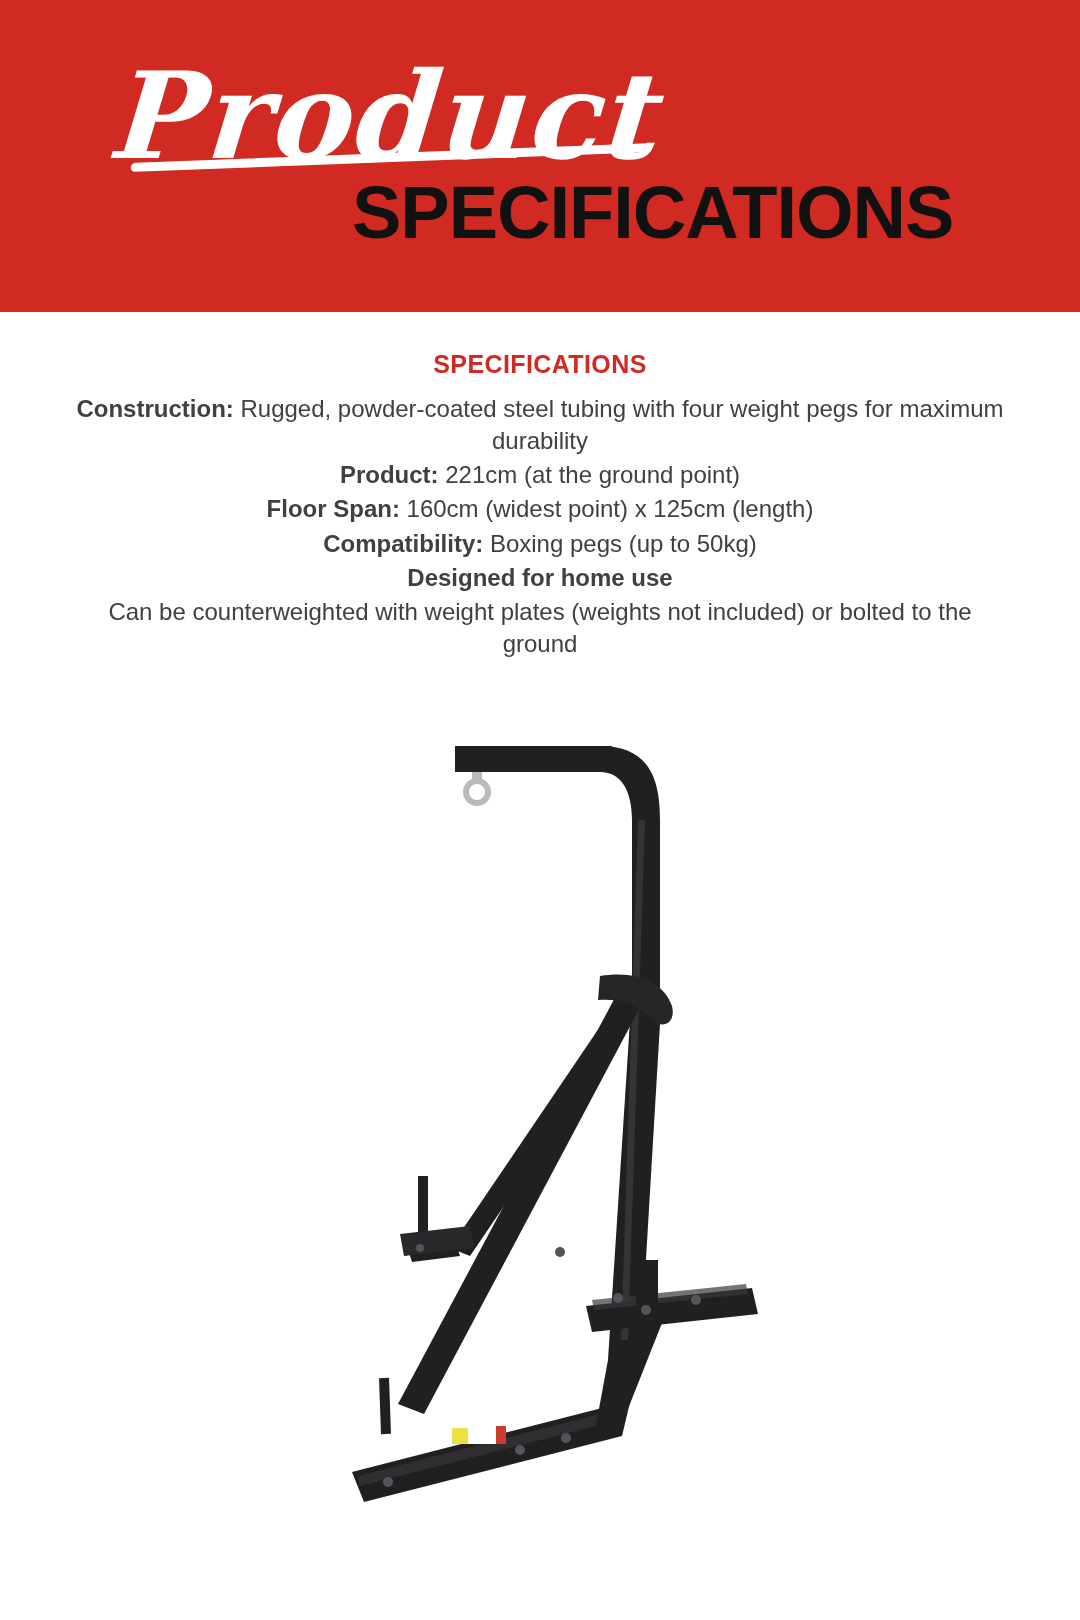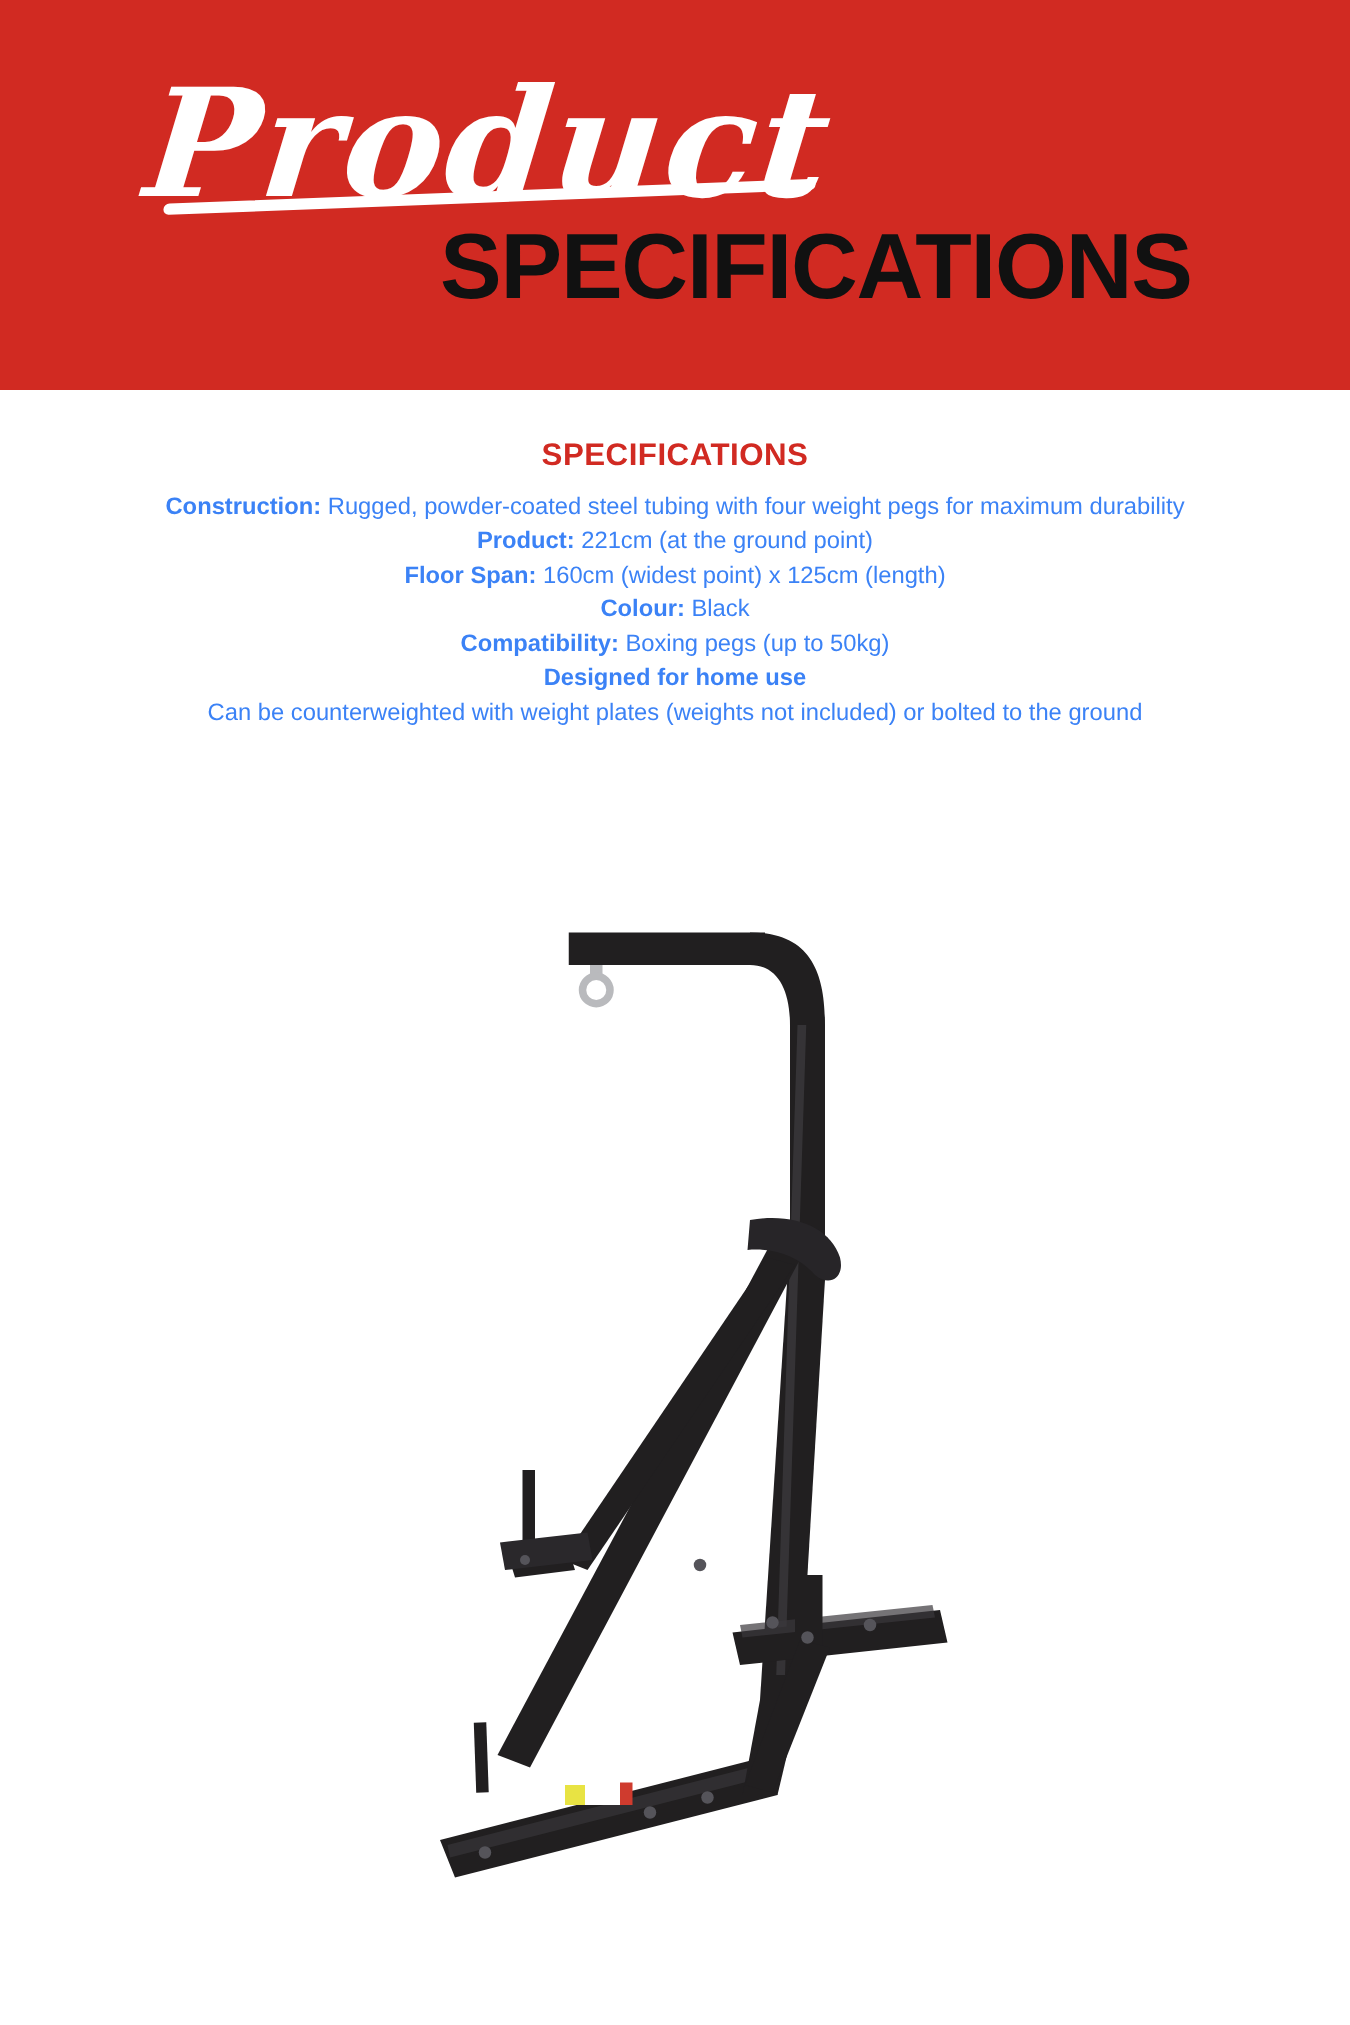--- a/index.html
+++ b/index.html
@@ -77,23 +77,23 @@
   .spec-heading {
     font-size: 25px;
     font-weight: bold;
     color: #d12a22;
     letter-spacing: 0.4px;
     margin-bottom: 14px;
   }
   .spec-lines {
     width: 940px;
     margin: 0 auto;
-    font-size: 19px;
+    font-size: 24px;
     line-height: 1.34;
-    color: #3b82f6;
+    color: #404040;
   }
   .spec-line {
     margin: 0 0 2px 0;
   }
   .spec-line b {
     font-weight: bold;
   }
   .spec-line.bold-all {
     font-weight: bold;
   }
@@ -124,23 +124,20 @@
   <div class="spec-heading">SPECIFICATIONS</div>
   <div class="spec-lines">
     <p class="spec-line">
       <b>Construction:</b><span> Rugged, powder-coated steel tubing with four weight pegs for maximum durability</span>
     </p>
     <p class="spec-line">
       <b>Product:</b><span> 221cm (at the ground point)</span>
     </p>
     <p class="spec-line">
       <b>Floor Span:</b><span> 160cm (widest point) x 125cm (length)</span>
-    </p>
-    <p class="spec-line">
-      <b>Colour:</b><span> Black</span>
     </p>
     <p class="spec-line">
       <b>Compatibility:</b><span> Boxing pegs (up to 50kg)</span>
     </p>
     <p class="spec-line bold-all">
       <span>Designed for home use</span>
     </p>
     <p class="spec-line">
       <span>Can be counterweighted with weight plates (weights not included) or bolted to the ground</span>
     </p>

